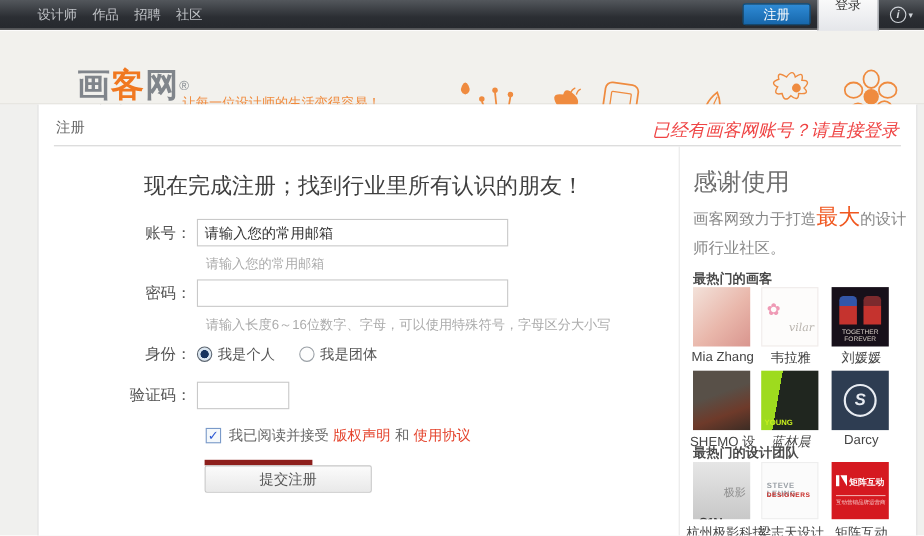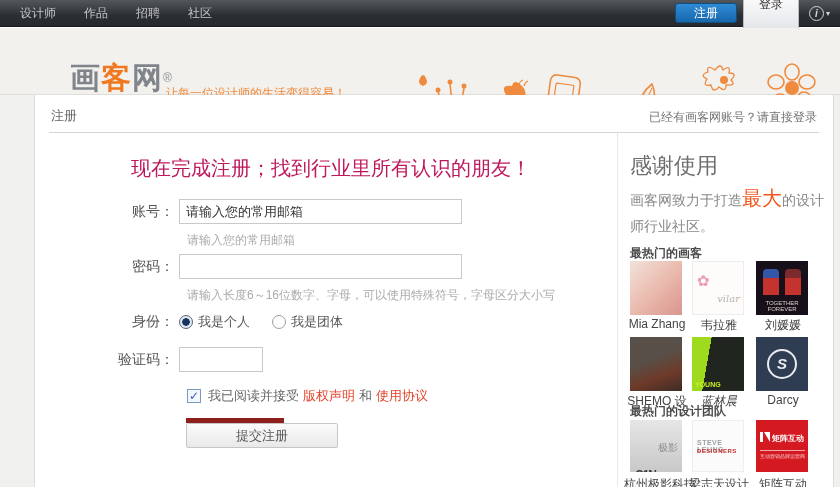--- a/index.html
+++ b/index.html
@@ -3,21 +3,21 @@
 <meta charset="utf-8">
 <style>
   * { margin:0; padding:0; box-sizing:border-box; }
   body { font-family:"Liberation Sans","DejaVu Sans",sans-serif; background:#fff; }
   .page { position:relative; width:840px; height:487px; overflow:hidden; background:#fff; }
 
   
   .topbar { position:absolute; left:0; top:0; width:840px; height:27px;
     background:linear-gradient(#53575c,#2b2e33 60%,#26292e); border-bottom:1px solid #17191c;
     display:flex; align-items:center; }
-  .topbar .nav { display:flex; gap:28px; margin-left:20px; }
+  .topbar .nav { display:flex; gap:14px; margin-left:34px; }
   .topbar .nav span { font-size:12px; color:#c2c5c9; cursor:pointer; }
   .topbar .actions { margin-left:auto; display:flex; align-items:center; gap:6px; margin-right:10px; }
   .btn-reg { width:62px; height:20px; line-height:18px; text-align:center; font-size:12px; color:#fff;
     background:linear-gradient(#2f8bd6,#1767ab); border:1px solid #10507f; border-radius:3px; }
   .btn-login { width:56px; height:38px; line-height:18px; text-align:center; font-size:12px; color:#333;
     background:linear-gradient(#fdfdfd,#e2e4e8); border:1px solid #b9bcc1; border-radius:3px; }
   .info-wrap { display:flex; align-items:center; gap:2px; margin-left:4px; }
   .info-icon { width:15px; height:15px; border:1px solid #cfd3d8; border-radius:50%; color:#d6d9dd;
     font-size:10px; line-height:13px; text-align:center; font-style:italic; font-weight:bold; }
   .caret { color:#cfd3d8; font-size:8px; }
@@ -33,25 +33,25 @@
   .tagline { position:absolute; left:166px; top:57px; font-size:12px; color:#f08a3c; }
   .doodles { position:absolute; left:380px; top:30px; }
 
   
   .content-bg { position:absolute; left:0; top:95px; width:840px; height:392px; background:#f0f0ee; }
   .panel { position:absolute; left:34px; top:95px; width:800px; height:392px; background:#fff;
     border-left:1px solid #dcdcdc; border-right:1px solid #dcdcdc; }
   .crumb-row { position:relative; height:38px; }
   .crumb-row .rule { position:absolute; left:14px; right:14px; bottom:0; border-bottom:1px solid #d5d5d5; }
   .crumb { position:absolute; left:16px; top:12px; font-size:13px; color:#666; }
-  .crumb-right { position:absolute; right:16px; top:14px; font-size:12px; color:#737373; cursor:pointer; }
+  .crumb-right { position:absolute; right:16px; top:14px; font-size:16px; color:#ef4444; cursor:pointer;font-style:italic; }
 
   
   .form { position:absolute; left:0; top:38px; width:582px; height:354px; }
-  .form-heading { position:absolute; left:96px; top:22px; font-size:20px; color:#be185d; }
+  .form-heading { position:absolute; left:96px; top:22px; font-size:20px; color:#404040; }
   .frow { position:absolute; display:flex; align-items:center; }
   .flabel { width:144px; text-align:right; font-size:14px; color:#555; padding-right:5px; }
   .tinput { width:283px; height:25px; border:1px solid #c9c9c9; font-size:13px; color:#333;
     padding:0 6px; background:#fff; font-family:"Liberation Sans",sans-serif; }
   .help { position:absolute; left:152px; font-size:12px; color:#ababab; }
   .radio { width:14px; height:14px; border-radius:50%; border:1px solid #9aa0a6; background:#fdfdfd; margin-right:5px; }
   .radio.checked { border-color:#5a6470;
     background:radial-gradient(circle at 50% 50%, #16335f 0 3.5px, #dbe7f2 4px 5.5px, #f3f6f9 6px); }
   .radio-label { font-size:13px; color:#555; margin-right:22px; }
   .cap-input { width:84px; height:25px; border:1px solid #c9c9c9; font-size:13px; padding:0 6px; }

